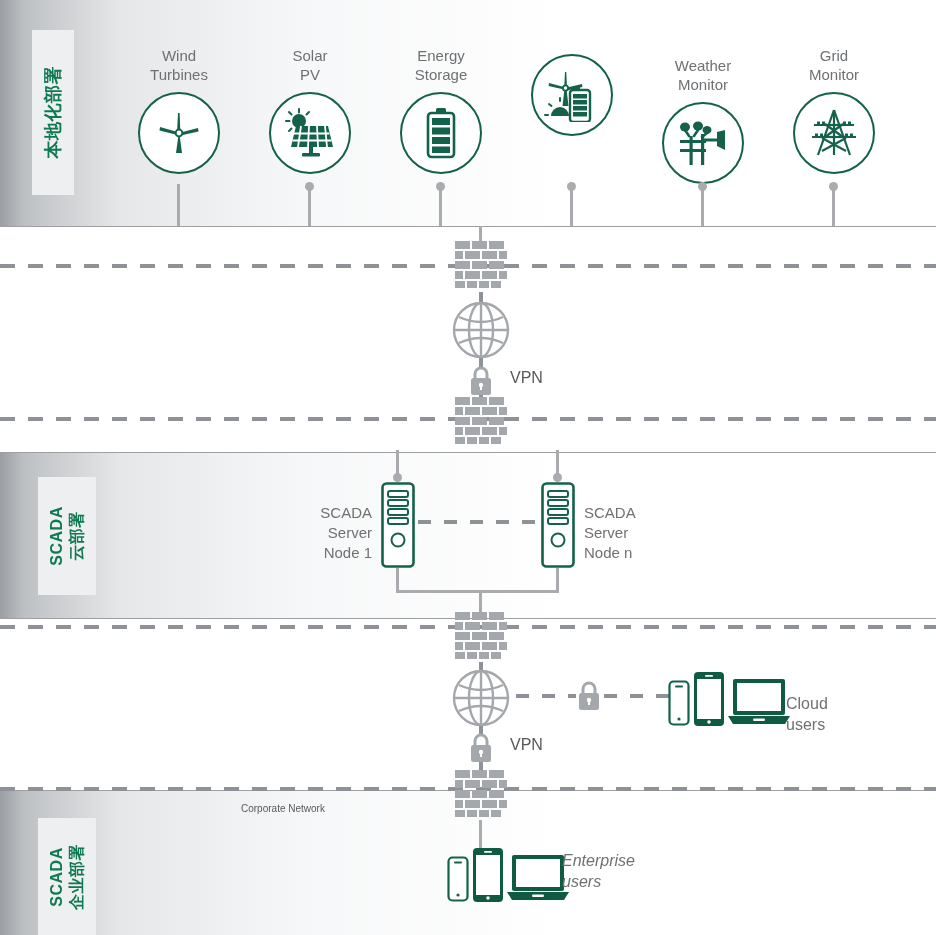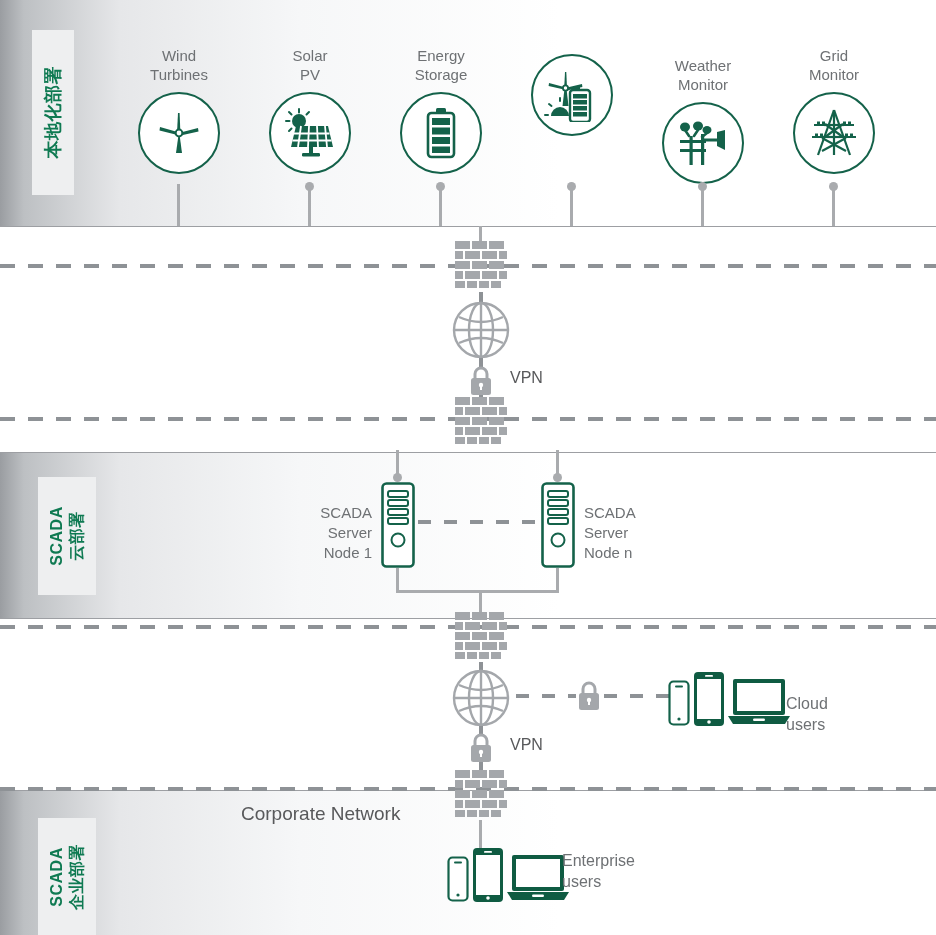--- a/index.html
+++ b/index.html
@@ -95,21 +95,21 @@
   .srv-label.left  { text-align: right; }
 
   
   .devices { position: absolute; display: flex; align-items: flex-end; gap: 4px; }
   .dev-label {
     position: absolute; color: #6e7174; font-size: 16px; line-height: 21px;
     white-space: pre-line;
   }
 
   .plain-label {
-    position: absolute; color: #58595b; font-size: 19px; white-space: nowrap;
+    position: absolute; color: #58595b; font-size: 10px; white-space: nowrap;
   }
 </style>
 </head>
 <body>
 
 <div id="stage">
 
   <div class="zone-band botline" style="top:0px;height:227px;"></div>
   <div class="zone-band topline botline" style="top:452px;height:167px;"></div>
   <div class="zone-band topline" style="top:790px;height:145px;"></div>
@@ -556,16 +556,16 @@
       <rect x="11" y="3" width="8" height="1.8" rx=".9" fill="#ffffff"></rect>
       <circle cx="15" cy="50" r="1.8" fill="#ffffff"></circle>
     </svg>
     <svg width="62" height="48" viewBox="0 0 62 48">
       <rect x="5" y="1" width="52" height="36" rx="2" fill="#0f5b42"></rect>
       <rect x="9" y="5" width="44" height="28" fill="#ffffff"></rect>
       <path d="M0 38 L62 38 L57 46 L5 46 Z" fill="#0f5b42"></path>
       <rect x="25" y="40.5" width="12" height="2.4" rx="1.2" fill="#ffffff"></rect>
     </svg>
   </div>
-  <div class="dev-label" style="left:562px;top:850px;width:130px;">Enterprise
+  <div class="dev-label" style="left:562px;top:850px;width:130px;font-style:italic;">Enterprise
 users</div>
 
 </div>
 
 </body></html>

